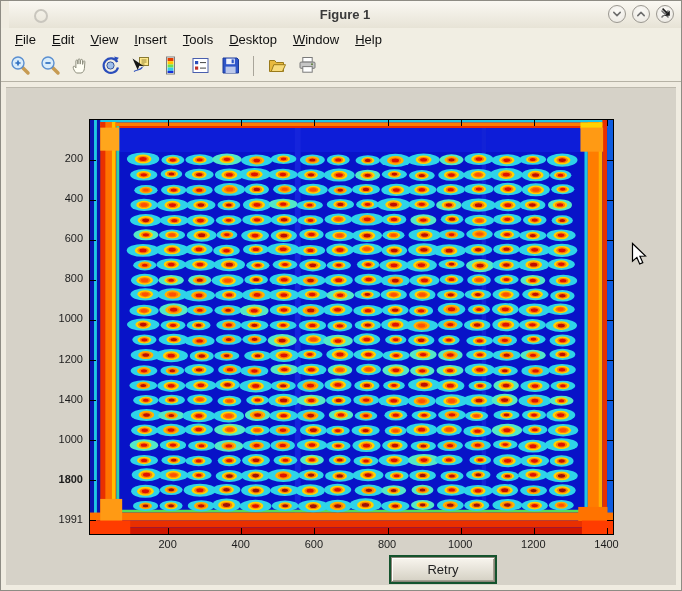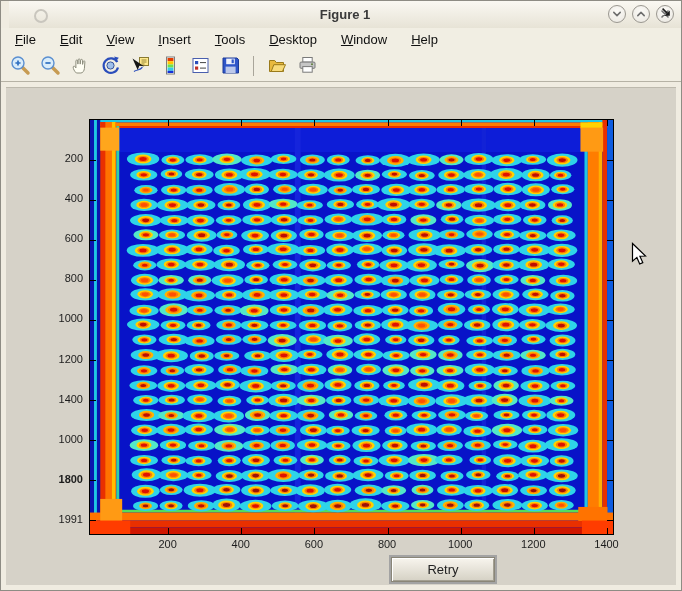--- a/index.html
+++ b/index.html
@@ -11,21 +11,21 @@
   .titlebar .title{position:absolute;left:0;right:0;top:6px;text-align:center;
     font-size:13px;font-weight:bold;color:#3a3a3a;}
   .winmenu-circle{position:absolute;left:25px;top:8px;width:10px;height:10px;
     border:2px solid #c9c6be;border-radius:50%;background:transparent;}
   .win-controls{position:absolute;right:7px;top:4px;display:flex;gap:6px;}
   .winbtn{width:18px;height:18px;border:1.5px solid #9a9790;border-radius:50%;
     background:radial-gradient(circle at 50% 35%,#fcfbf8,#e9e6df);box-sizing:border-box;cursor:default;}
   .winbtn svg{width:100%;height:100%;display:block;}
   
   .menubar{position:absolute;top:27px;left:0;right:0;height:22px;background:#f1eee3;
-    display:flex;align-items:center;padding-left:14px;gap:24px;font-size:13px;color:#101010;}
+    display:flex;align-items:center;padding-left:14px;gap:16px;font-size:13px;color:#101010;}
   .menuitem{cursor:default;white-space:nowrap;}
   .menuitem u{text-decoration:underline;}
   .menu-overflow{position:absolute;right:9px;top:5px;width:12px;height:12px;}
   
   .toolbar{position:absolute;top:49px;left:0;right:0;height:31px;background:#f1eee3;
     border-bottom:1px solid #b6b2a5;display:flex;align-items:center;padding-left:8px;gap:8px;}
   .tbbtn{width:22px;height:22px;display:flex;align-items:center;justify-content:center;}
   .tbbtn svg{width:21px;height:21px;display:block;}
   .tbsep{width:1px;height:20px;background:#a9a59a;margin:0 4px;}
   
@@ -33,21 +33,21 @@
     background:#d6d2c8;border-top:1px solid #bdb9ad;}
   .plot{position:absolute;left:88px;top:118px;width:523px;height:414px;border:1px solid #000;background:#0813c8;}
   .plot svg{position:absolute;left:0;top:0;width:100%;height:100%;}
   .xlab{position:absolute;top:537px;transform:translateX(-50%);font-size:11px;color:#1c1c1c;white-space:nowrap;}
   .ylab{position:absolute;left:34px;width:48px;text-align:right;font-size:11px;color:#1c1c1c;}
   
   .btn{background:linear-gradient(#f8f5ee,#d5d1c4);border:1px solid #8a8678;
     box-shadow:inset 1px 1px 0 #ffffff,inset -1px -1px 0 #a39f91;
     font-family:"Liberation Sans",sans-serif;font-size:13px;color:#222;
     display:flex;align-items:center;justify-content:center;cursor:default;box-sizing:border-box;}
-  .retry-wrap{position:absolute;left:388px;top:554px;border:2px solid #a3a3a3;background:#b25878;}
+  .retry-wrap{position:absolute;left:388px;top:554px;border:2px solid #14532d;background:#b25878;}
   .retry-btn{width:104px;height:25px;}
   .continue-btn{position:absolute;left:505px;top:555px;width:135px;height:26px;}
   
   .cursor{position:absolute;left:630px;top:241px;width:17px;height:25px;pointer-events:none;}
 </style>
 </head>
 <body>
 
 <div class="screen">
 

